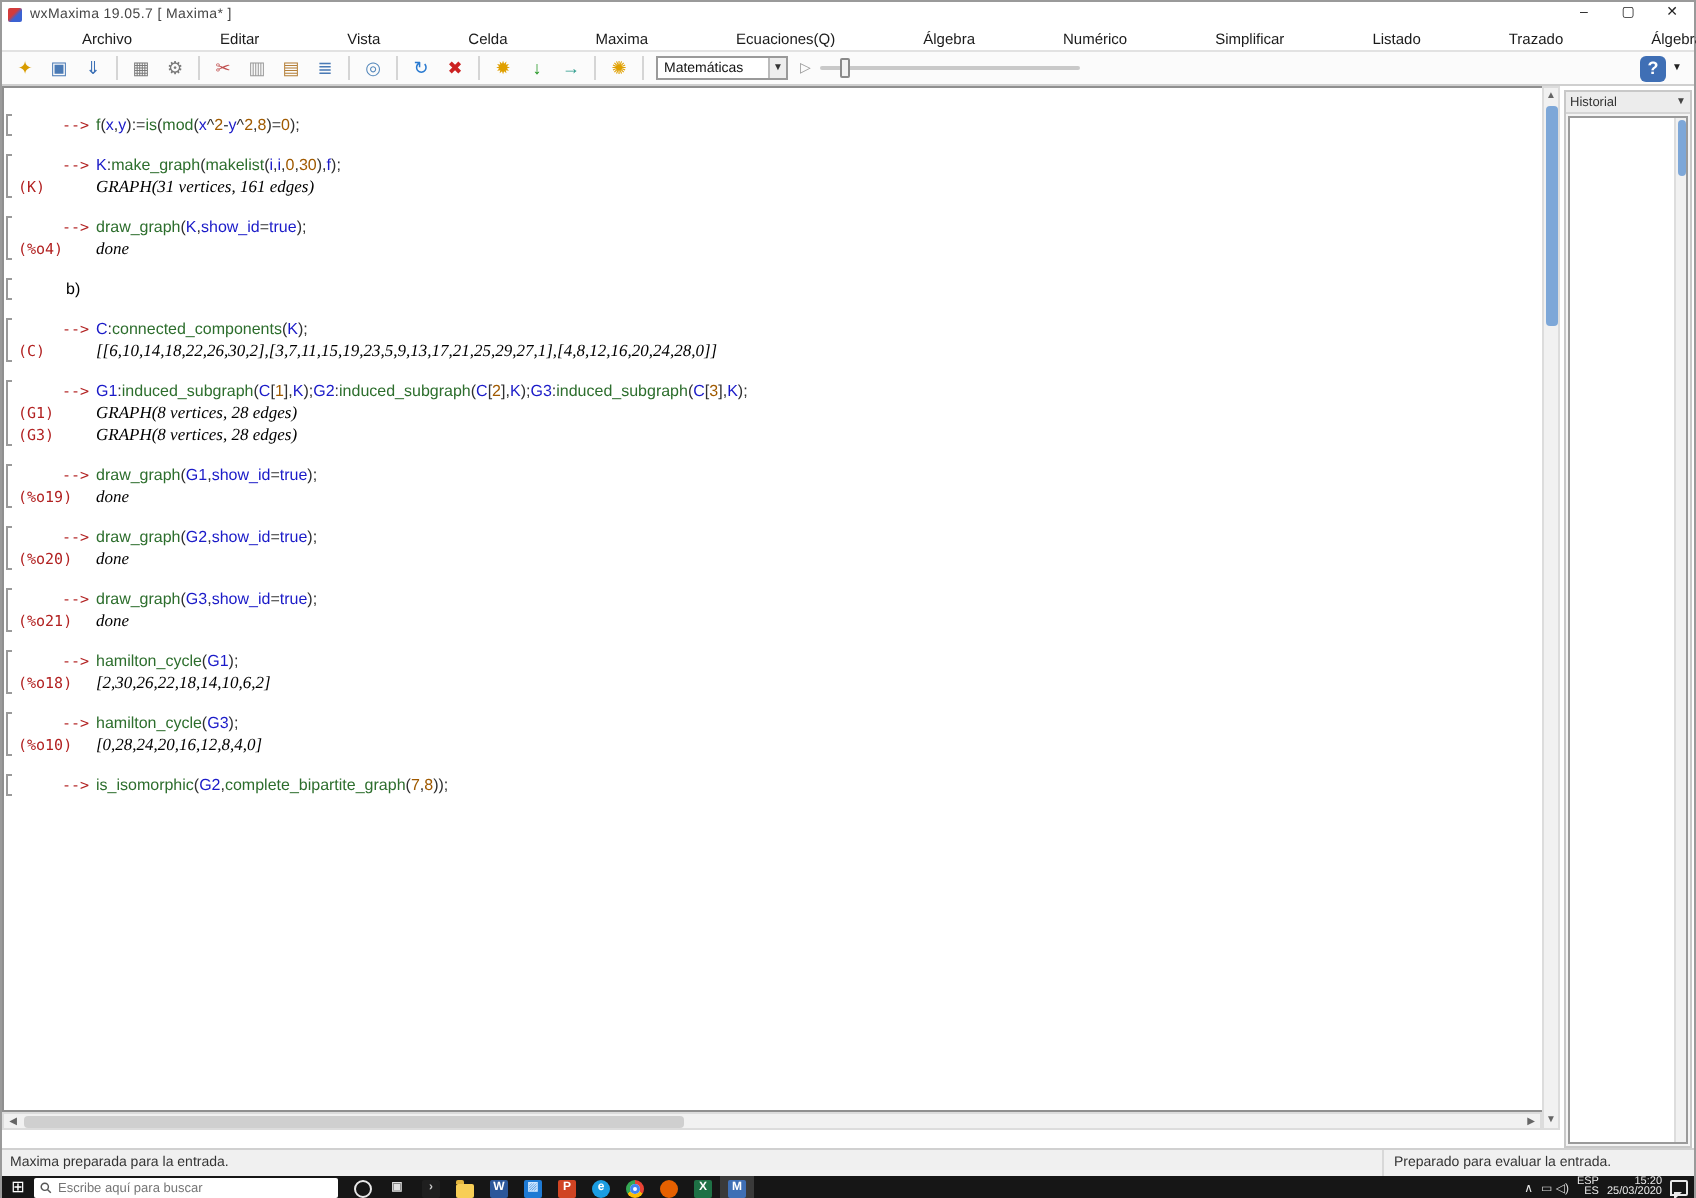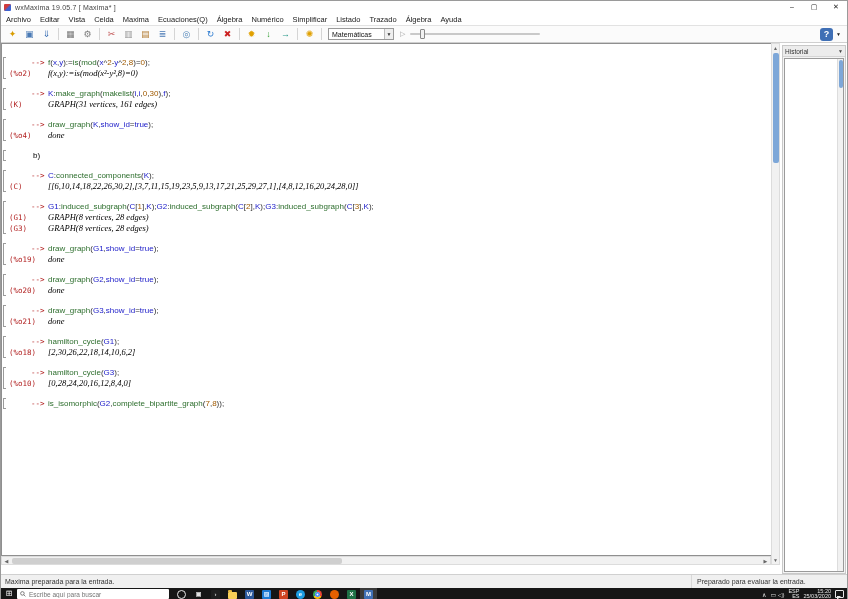--- a/index.html
+++ b/index.html
@@ -12,21 +12,21 @@
     display:flex;align-items:center;font-size:7px;color:#444;}
   .app-icon{width:7px;height:7px;margin:0 4px 0 3px;border-radius:1px;
     background:linear-gradient(135deg,#d23b3b 0 40%,#3b62d2 60% 100%);}
   .title-text{letter-spacing:.2px;}
   .win-controls{margin-left:auto;display:flex;height:100%;}
   .win-btn{width:22px;text-align:center;font-size:7px;color:#222;line-height:12px;cursor:default;}
 
   
   .menubar{position:absolute;top:12px;left:0;width:100%;height:12px;background:#fff;
     display:flex;align-items:center;padding-left:5px;font-size:7.5px;color:#1a1a1a;gap:9px;}
-  .menu-item{white-space:nowrap;}
+  .menu-item{white-space:nowrap;margin-left:35px;}
 
   
   .toolbar{position:absolute;top:24px;left:0;width:100%;height:18px;background:#fbfbfb;
     border-top:1px solid #e2e2e2;border-bottom:1px solid #cfcfcf;
     display:flex;align-items:center;padding:0 3px;}
   .tbtn{width:15px;height:14px;margin:0 1px;display:flex;align-items:center;justify-content:center;
     font-size:9px;border-radius:2px;}
   .tsep{width:1px;height:12px;background:#d5d5d5;margin:0 3px;}
   .combo{width:66px;height:12px;border:1px solid #9a9a9a;background:#fff;display:flex;
     align-items:center;font-size:7px;color:#111;padding-left:3px;margin:0 3px;}
@@ -192,24 +192,20 @@
       <span class="overflow-btn">▼</span>
     </span>
   </div>
 
   <div class="worksheet" id="worksheet">
       <div class="cell code">
         <div class="line">
           <span class="lbl prompt">--&gt;</span>
           <span class="code"><span class="fn">f</span><span class="op">(</span><span class="var">x</span><span class="op">,</span><span class="var">y</span><span class="op">)</span><span class="op">:</span><span class="op">=</span><span class="fn">is</span><span class="op">(</span><span class="fn">mod</span><span class="op">(</span><span class="var">x</span><span class="op">^</span><span class="num">2</span><span class="op">-</span><span class="var">y</span><span class="op">^</span><span class="num">2</span><span class="op">,</span><span class="num">8</span><span class="op">)</span><span class="op">=</span><span class="num">0</span><span class="op">)</span><span class="op">;</span></span>
         </div>
-        <div class="line">
-          <span class="lbl">(%o2)</span>
-          <span class="mathout">f(x,y):=is(mod(x²-y²,8)=0)</span>
-        </div>
         <div class="tick-bot"></div>
       </div>
       <div class="cell code">
         <div class="line">
           <span class="lbl prompt">--&gt;</span>
           <span class="code"><span class="var">K</span><span class="op">:</span><span class="fn">make_graph</span><span class="op">(</span><span class="fn">makelist</span><span class="op">(</span><span class="var">i</span><span class="op">,</span><span class="var">i</span><span class="op">,</span><span class="num">0</span><span class="op">,</span><span class="num">30</span><span class="op">)</span><span class="op">,</span><span class="var">f</span><span class="op">)</span><span class="op">;</span></span>
         </div>
         <div class="line">
           <span class="lbl">(K)</span>
           <span class="mathout">GRAPH(31 vertices, 161 edges)</span>

